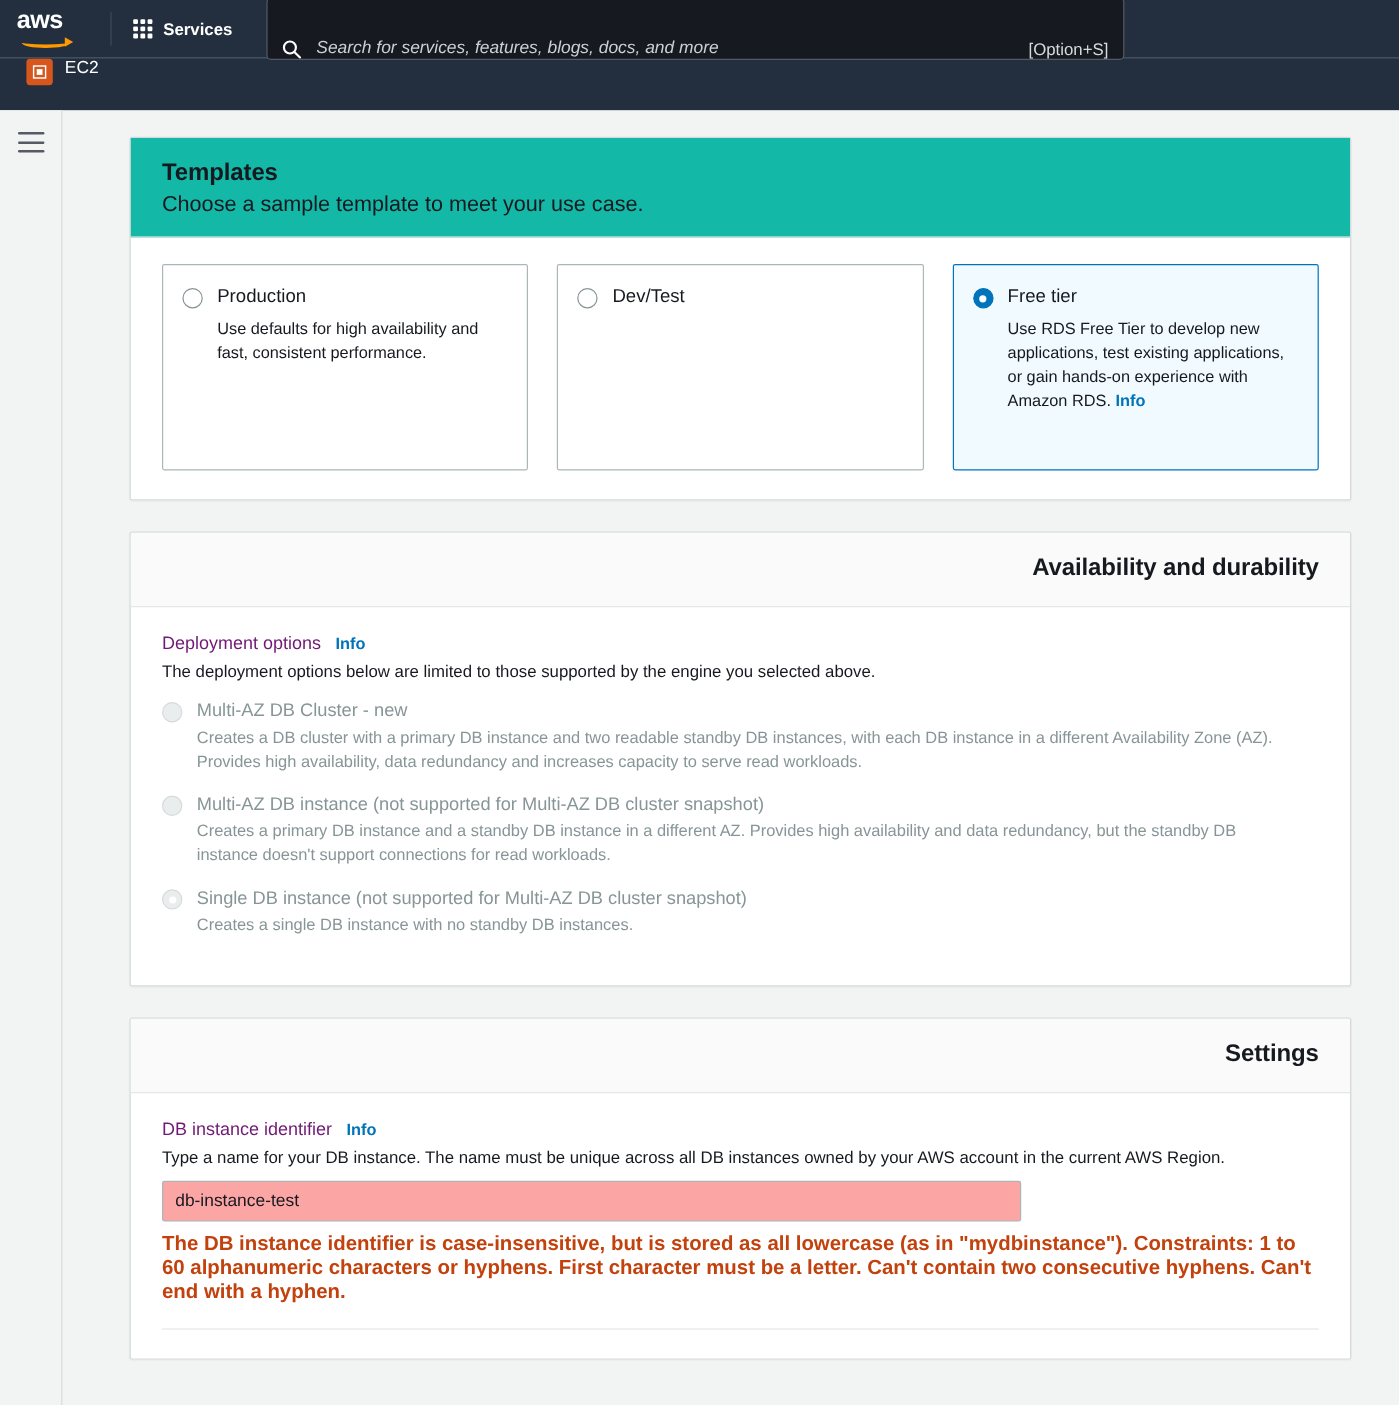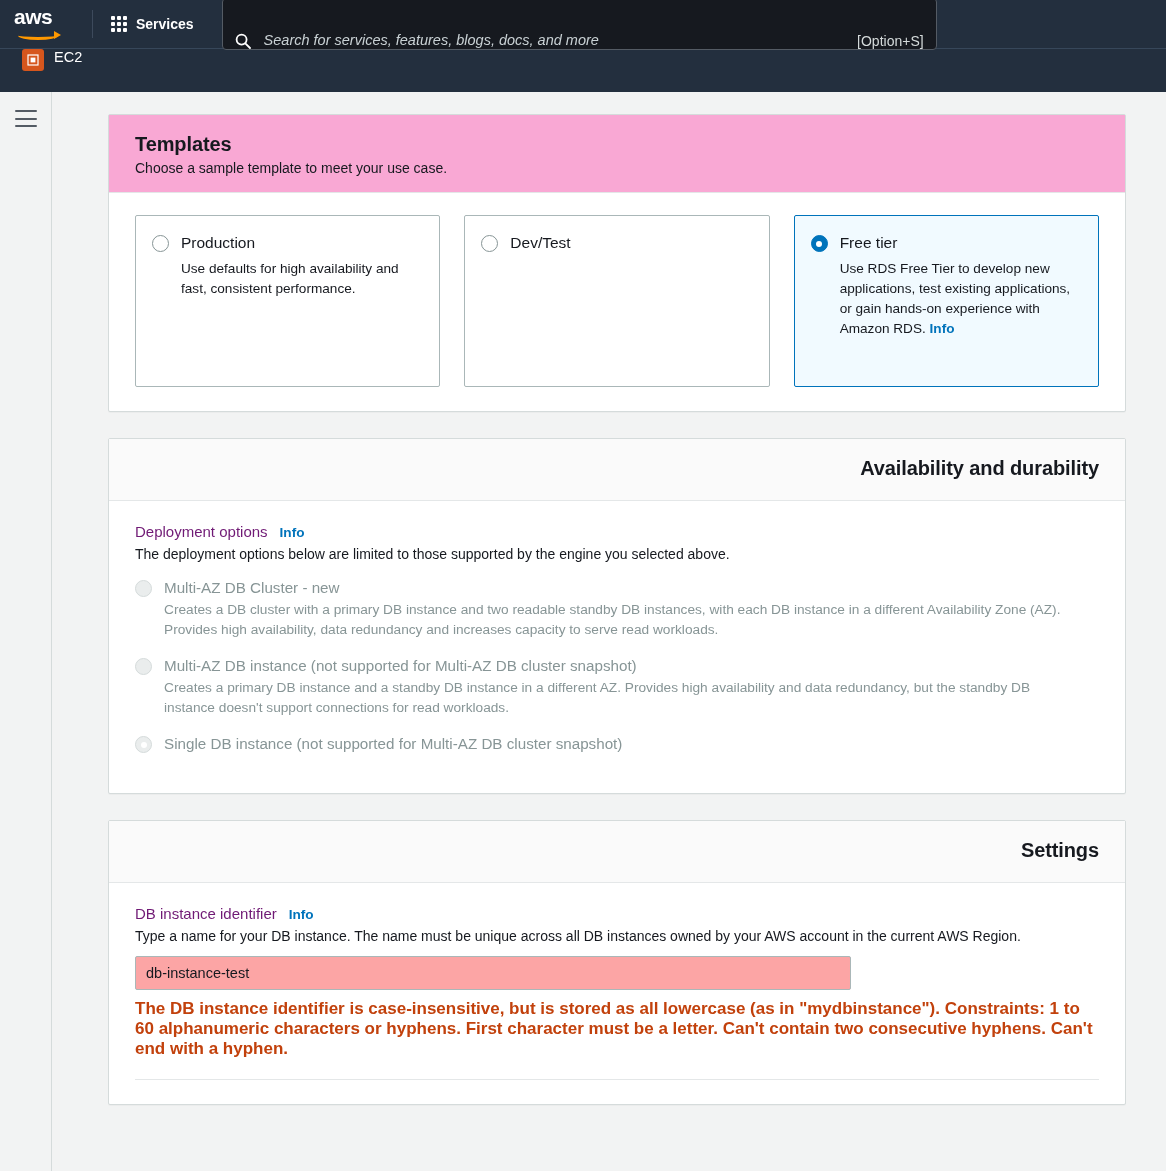--- a/index.html
+++ b/index.html
@@ -147,32 +147,32 @@
     background: #ffffff;
     border: 1px solid #d5dbdb;
     border-radius: 2px;
     width: 1018px;
     margin-bottom: 26px;
     box-shadow: 0 1px 1px rgba(0,0,0,0.03);
   }
   .card-head {
     padding: 18px 26px 16px 26px;
     border-bottom: 1px solid #e4e7e8;
-    background: #f9a8d4;
+    background: #14b8a6;
   }
   .card-head.plain { background: #fafafa; text-align: right; }
   .card-title {
     font-size: 20px;
     font-weight: 700;
     color: #16191f;
     margin: 0 0 4px 0;
     letter-spacing: -0.1px;
   }
   .card-sub {
-    font-size: 14px;
+    font-size: 18px;
     color: #16191f;
     margin: 0;
   }
   .card-body { padding: 22px 26px 24px 26px; }
 
   
   .tiles { display: flex; gap: 24px; }
   .tile {
     flex: 1;
     border: 1px solid #aab7b8;
@@ -415,20 +415,21 @@
             <span class="opt-title">Multi-AZ DB instance (not supported for Multi-AZ DB cluster snapshot)</span>
           </div>
           <div class="opt-desc">Creates a primary DB instance and a standby DB instance in a different AZ. Provides high availability and data redundancy, but the standby DB instance doesn't support connections for read workloads.</div>
         </div>
 
         <div class="opt">
           <div class="opt-row">
             <span class="radio disabled on-light"></span>
             <span class="opt-title">Single DB instance (not supported for Multi-AZ DB cluster snapshot)</span>
           </div>
+          <div class="opt-desc">Creates a single DB instance with no standby DB instances.</div>
         </div>
       </div>
     </div>
 
     <div class="card">
       <div class="card-head plain">
         <div class="card-title">Settings</div>
       </div>
       <div class="card-body">
         <div class="field-label-row">

